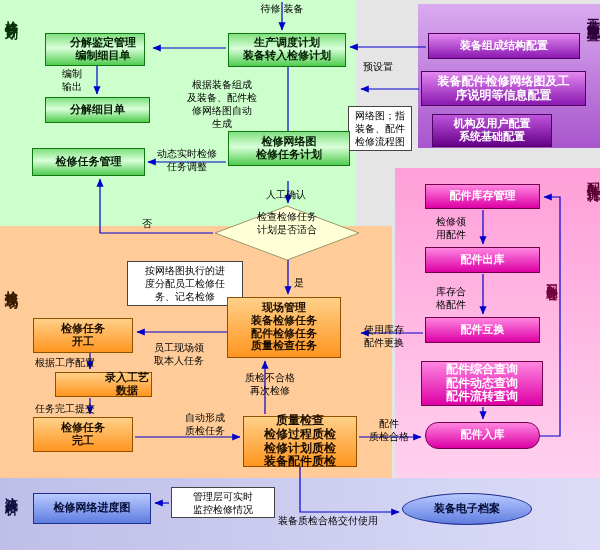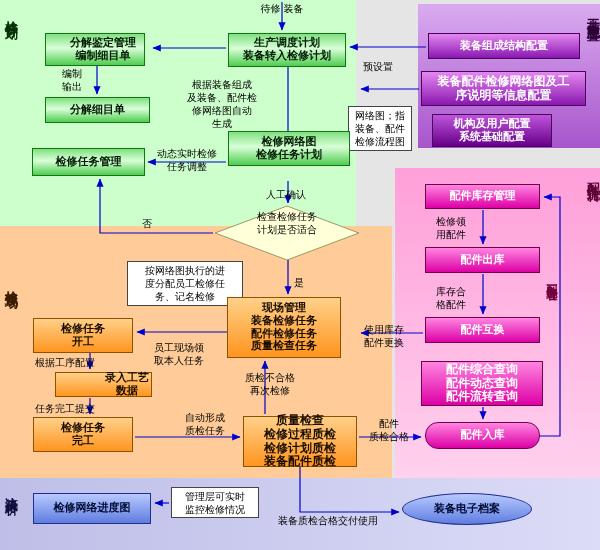--- a/index.html
+++ b/index.html
@@ -145,18 +145,18 @@
   <div class="lbl" style="left:238px;top:371px;width:64px;">质检不合格
 再次检修</div>
   <div class="box orangebox sm" style="left:243px;top:416px;width:114px;height:51px;">质量检查
 检修过程质检
 检修计划质检
 装备配件质检</div>
   <div class="lbl" style="left:360px;top:417px;width:58px;">配件
 质检合格</div>
 
   <div class="box bluebox" style="left:33px;top:493px;width:118px;height:31px;">检修网络进度图</div>
-  <div class="note" style="left:171px;top:487px;width:88px;height:31px;">管理层可实时
+  <div class="note" style="left:171px;top:487px;width:104px;height:31px;">管理层可实时
 监控检修情况</div>
   <div class="lbl" style="left:265px;top:514px;width:126px;">装备质检合格交付使用</div>
   <div class="box bluebox ellipse" style="left:402px;top:493px;width:130px;height:32px;">装备电子档案</div>
 
 </div>
 
 </body></html>

